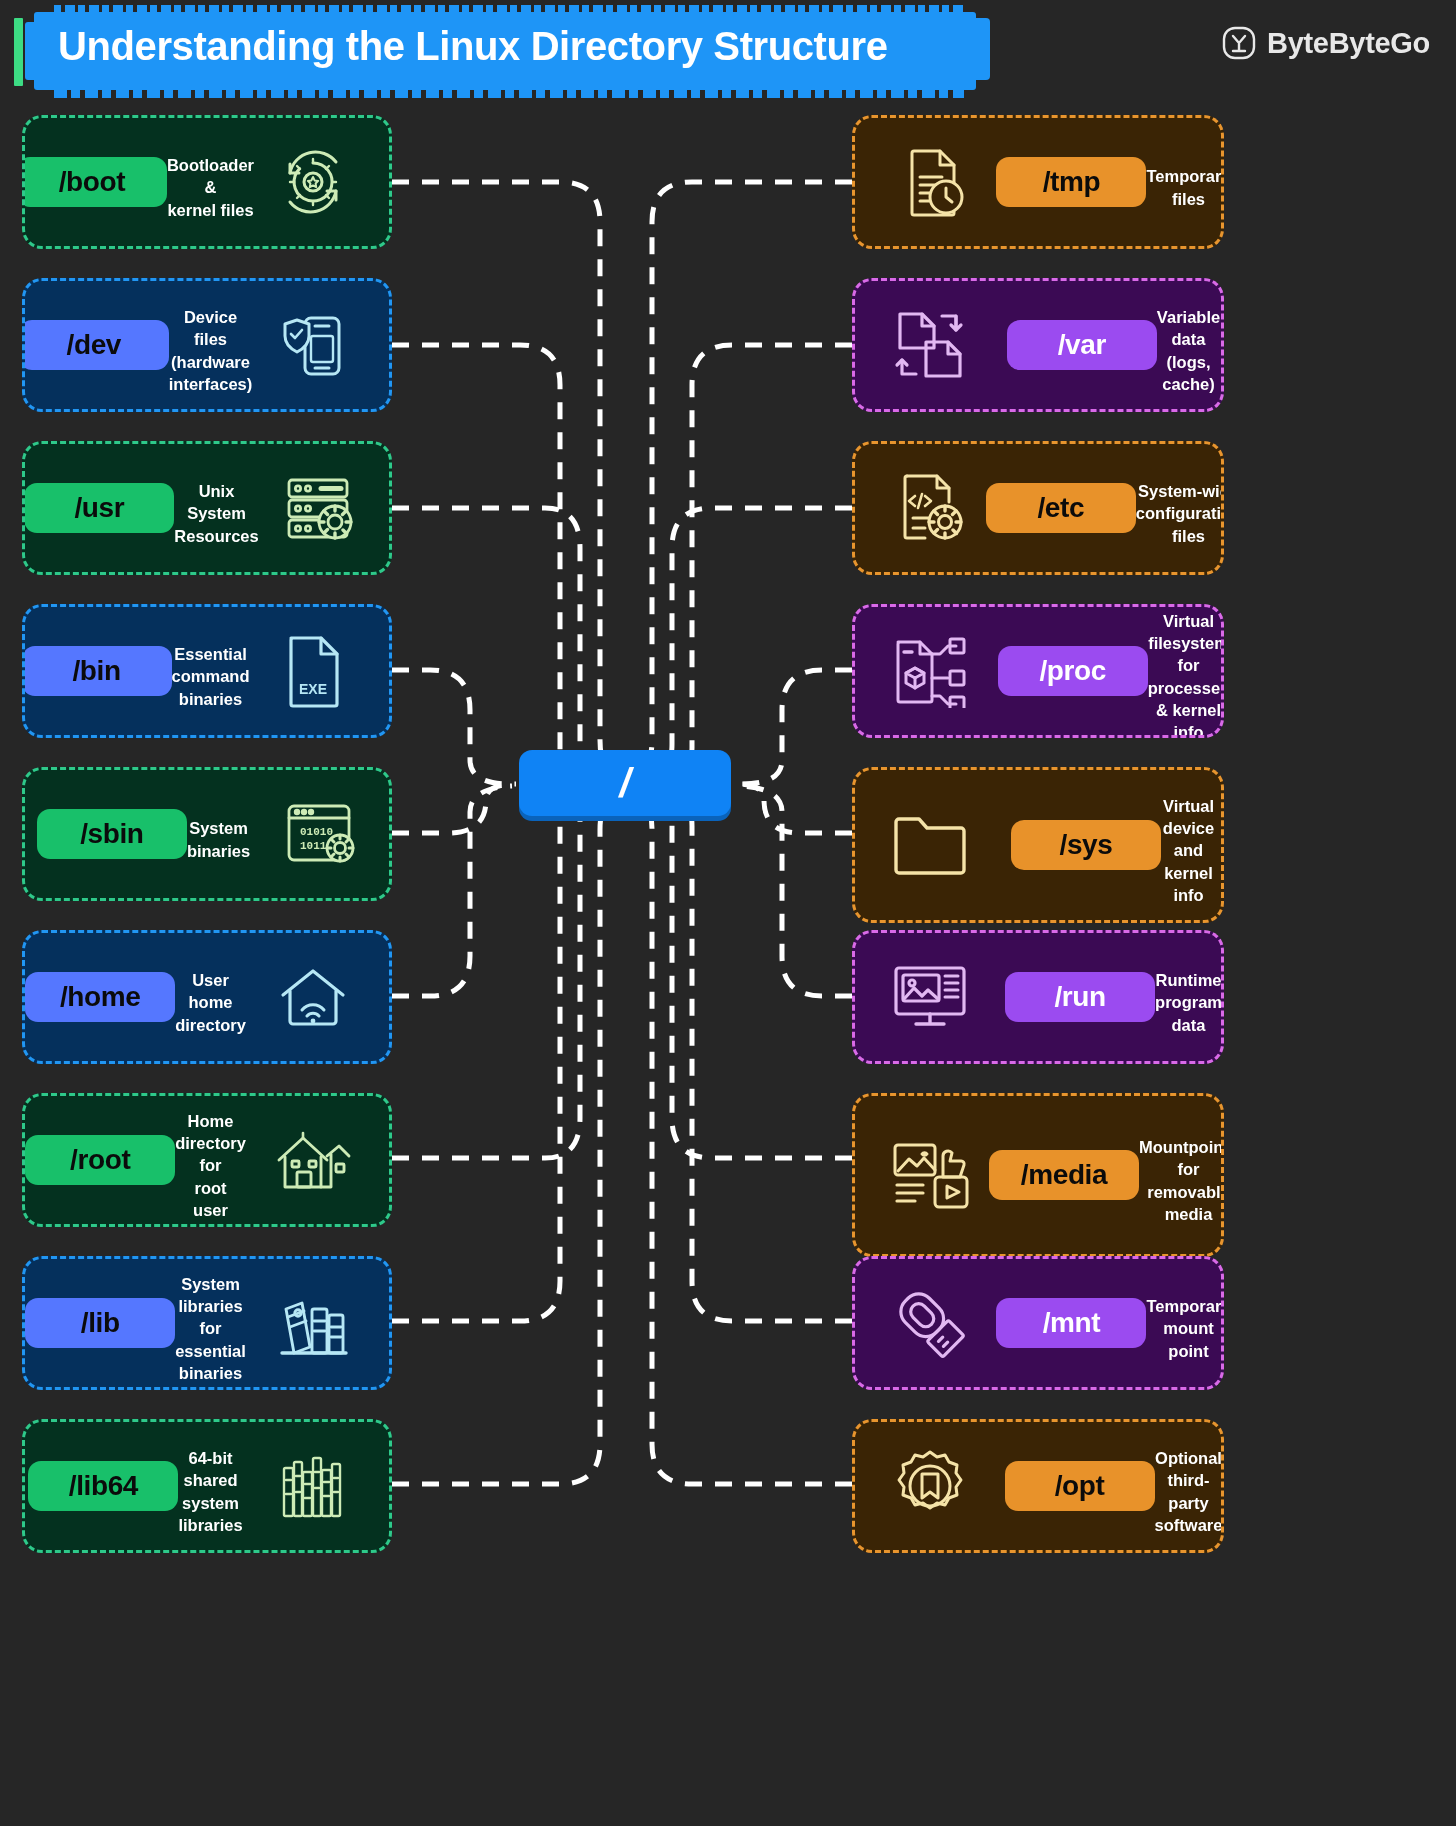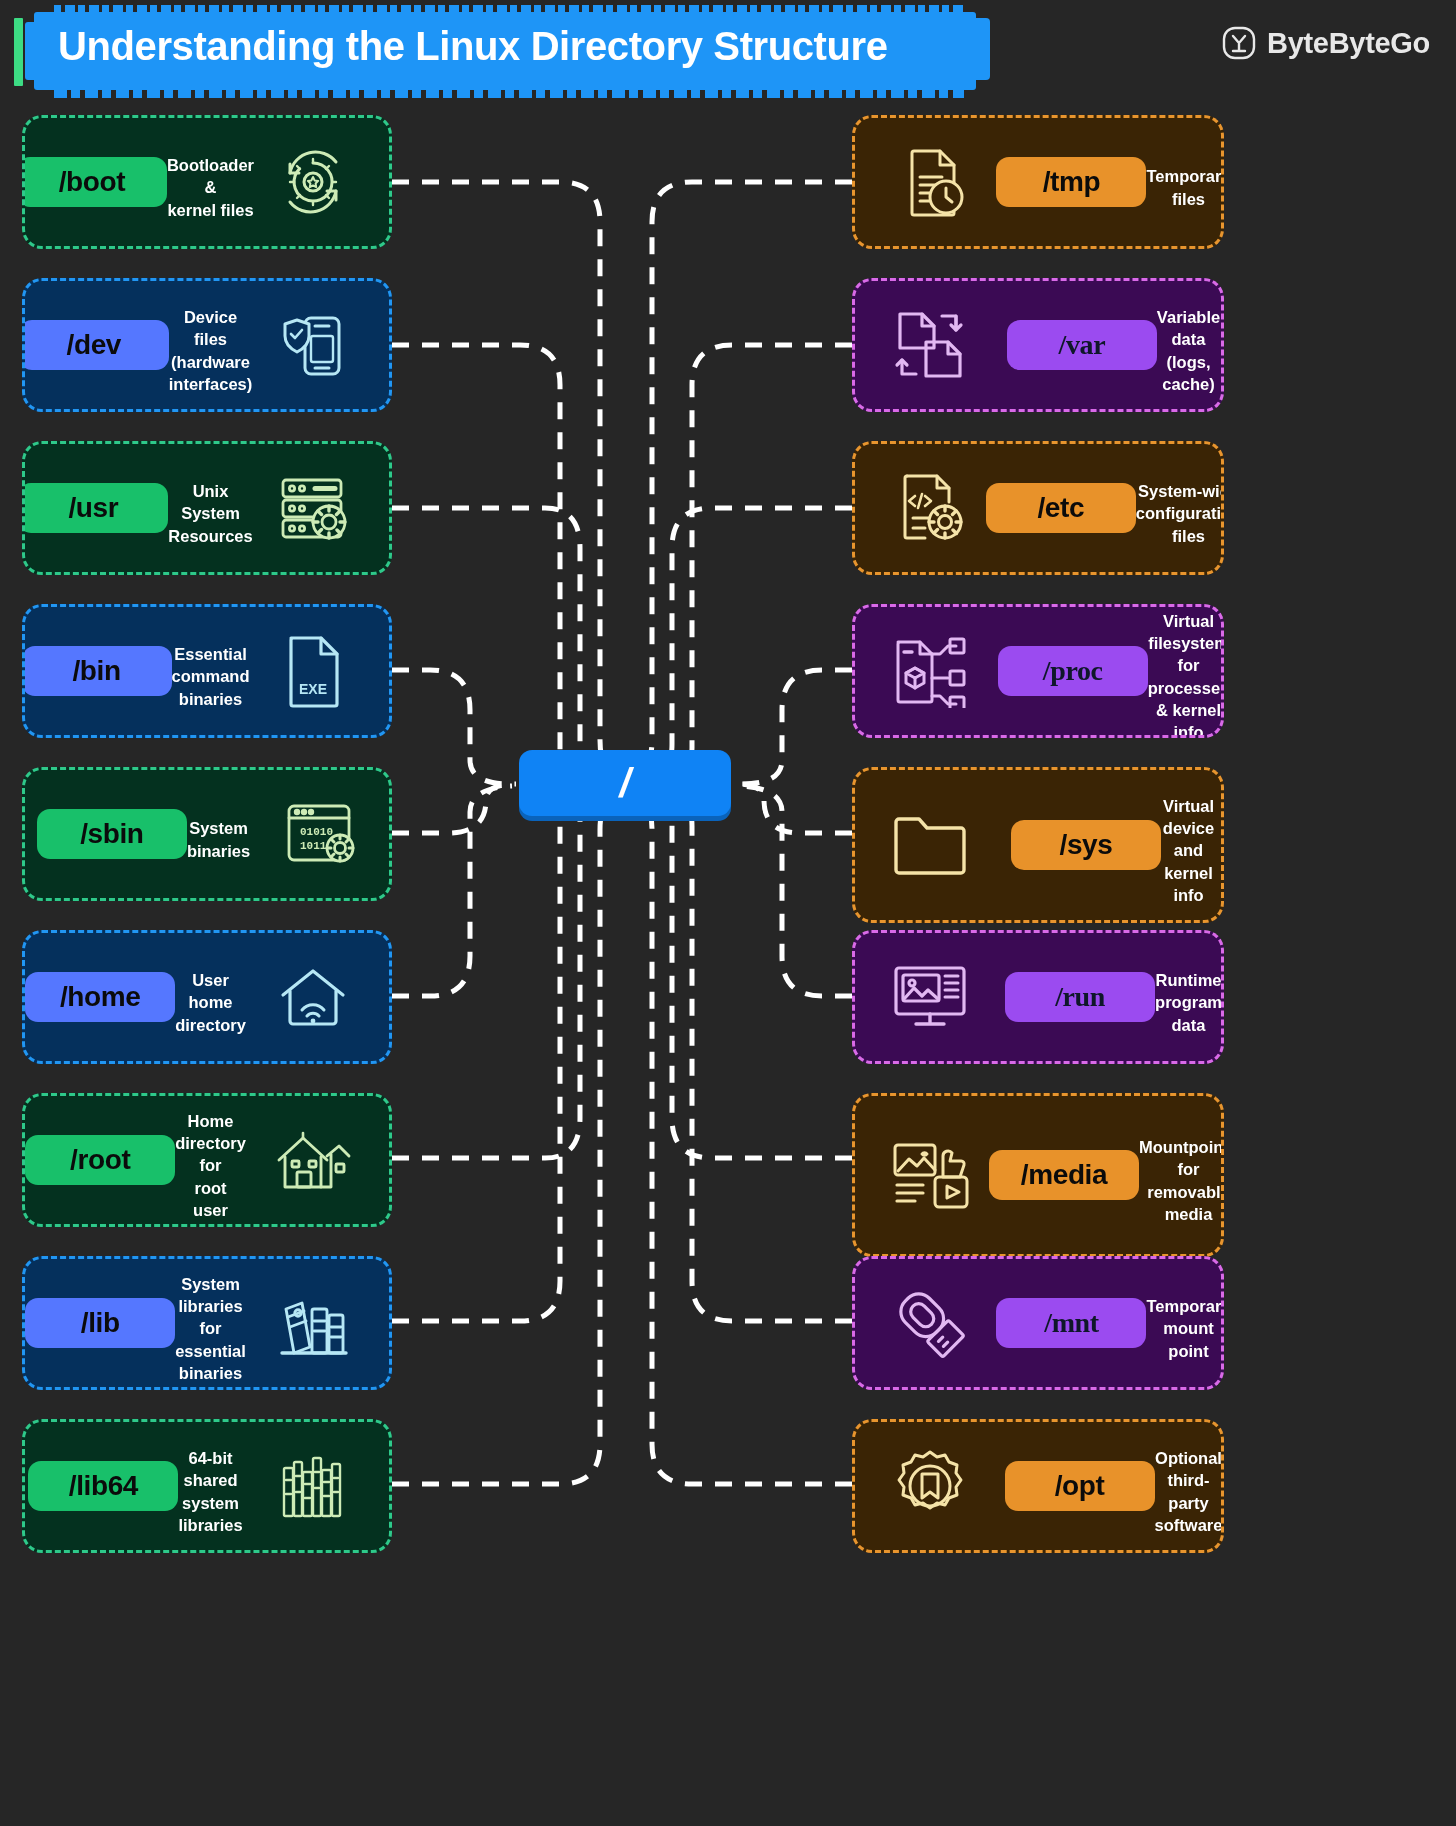--- a/index.html
+++ b/index.html
@@ -160,21 +160,21 @@
   .t-green { background: #04311f; border-color: #2ec98a; }
   .t-green .pill { background: #18c06a; }
   
   .t-blue  { background: #05305c; border-color: #2196f3; }
   .t-blue  .pill { background: #5577ff; }
   
   .t-orange { background: #3a2405; border-color: #e8952e; border-radius: 20px; }
   .t-orange .pill { background: #e8922a; }
   
   .t-purple { background: #3b0a54; border-color: #d96ae8; }
-  .t-purple .pill { background: #9b4bf0; color: #0f172a; font-family: Liberation Serif, serif; }
+  .t-purple .pill { background: #9b4bf0; color: #ffffff; }
 
   
   .root-node {
     position: absolute;
     left: 519px; top: 750px;
     width: 212px; height: 66px;
     background: #0f83f5;
     border-radius: 13px;
     box-shadow: 0 5px 0 #0a63bb;
     display: flex;
@@ -266,21 +266,21 @@
       <svg width="72" height="78" viewBox="0 0 72 78" fill="none" stroke="#b6e7f5" stroke-width="3" stroke-linecap="round" stroke-linejoin="round">
         <rect x="28" y="12" width="34" height="56" rx="6"></rect>
         <path d="M38 20 h14 M38 62 h14" stroke-width="3"></path>
         <rect x="34" y="30" width="22" height="26" rx="2" stroke-width="2.4"></rect>
         <path d="M20 14 l12 4 v12 c0 8 -6 13 -12 16 -6 -3 -12 -8 -12 -16 V18z" fill="#05305c"></path>
         <path d="M14 28 l4 4 7 -8" stroke-width="2.6"></path>
       </svg>
     </div>
   </div>
 
-  <div class="card left t-green" style="top:441px;height:134px;">
+  <div class="card left t-green" style="top:441px;height:134px;padding-left:6px;">
     <div class="card-body">
       <div class="pill">/usr</div>
       <div class="desc">Unix System<br>Resources</div>
     </div>
     <div class="card-icon">
       <svg width="76" height="72" viewBox="0 0 76 72" fill="none" stroke="#cdebb6" stroke-width="2.8" stroke-linecap="round" stroke-linejoin="round">
         <rect x="8" y="8" width="58" height="17" rx="3"></rect>
         <rect x="8" y="28" width="58" height="17" rx="3"></rect>
         <rect x="8" y="48" width="58" height="17" rx="3"></rect>
         <circle cx="17" cy="16.5" r="2.6"></circle>

